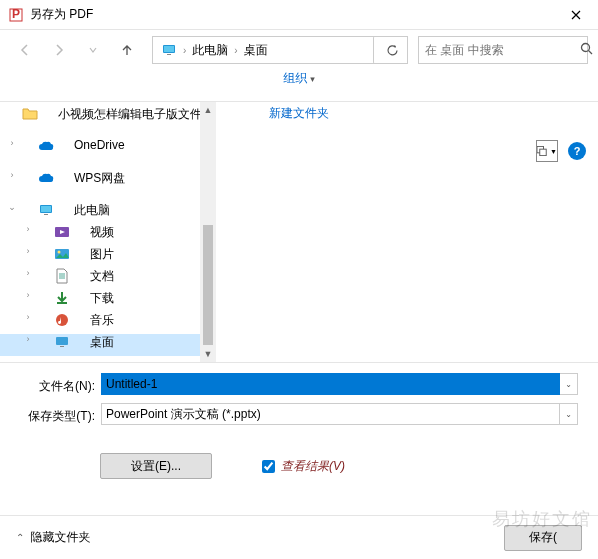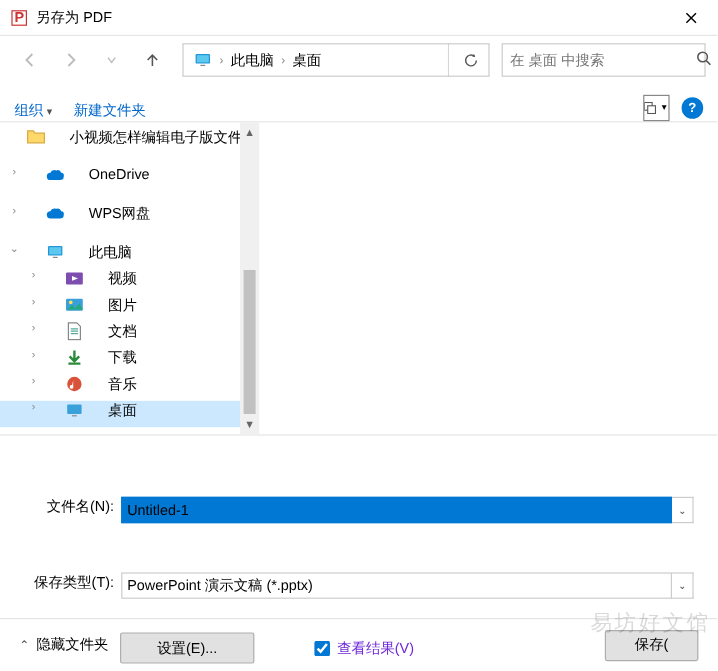--- a/index.html
+++ b/index.html
@@ -17,21 +17,21 @@
 .addrbar { flex: 1; height: 28px; border: 1px solid #ccc; display: flex; align-items: center; padding: 0 4px; margin: 0 6px; }
 .pc-icon { width: 16px; height: 16px; margin: 0 4px; }
 .crumb { padding: 0 4px; cursor: pointer; }
 .crumb-sep { color: #888; margin: 0 2px; font-size: 10px; }
 .refresh-area { border-left: 1px solid #ccc; padding-left: 8px; margin-left: auto; }
 
 .searchbar { width: 170px; height: 28px; border: 1px solid #ccc; display: flex; align-items: center; padding: 0 6px; }
 .searchbar input { border: none; outline: none; flex: 1; color: #7f1d1d; font-size: 12px; background: transparent; }
 .search-icon { color: #555; }
 
-.toolbar { height: 32px; border-bottom: 1px solid #e5e5e5; display: flex; align-items: flex-end; padding: 0 12px; gap: 18px; }
+.toolbar { height: 32px; border-bottom: 1px solid #e5e5e5; display: flex; align-items: center; padding: 0 12px; gap: 18px; flex-direction: column; }
 .tool-link { color: #0066cc; cursor: pointer; }
 .tool-link.dd::after { content: "▾"; font-size: 9px; margin-left: 3px; color: #555; }
 .tool-right { margin-left: auto; display: flex; align-items: center; gap: 10px; }
 .view-btn { width: 22px; height: 22px; border: 1px solid #888; display: flex; align-items: center; justify-content: center; font-size: 10px; }
 .help-btn { width: 18px; height: 18px; border-radius: 50%; background: #0078d4; color: #fff; display: flex; align-items: center; justify-content: center; font-size: 11px; font-weight: bold; }
 
 .main { display: flex; height: 260px; }
 .tree { width: 200px; overflow-y: auto; overflow-x: hidden; padding-top: 4px; }
 .tree-item { display: flex; align-items: flex-start; height: 22px; padding-left: 6px; cursor: pointer; gap: 20px; }
 .tree-item.selected { background: #cce8ff; }
@@ -43,32 +43,32 @@
 .spacer { height: 10px; }
 
 .scrollbar-v { width: 16px; background: #f0f0f0; display: flex; flex-direction: column; }
 .sb-arrow { height: 16px; display: flex; align-items: center; justify-content: center; color: #666; font-size: 9px; cursor: pointer; }
 .sb-thumb { flex: 0 0 120px; background: #c1c1c1; margin: 1px 3px; }
 .sb-track { flex: 1; }
 
 .content { flex: 1; border-left: 1px solid #e5e5e5; padding: 20px; color: #555; text-align: center; }
 
 .form-area { padding: 10px 20px 0 20px; border-top: 1px solid #e5e5e5; }
-.form-row { display: flex; align-items: flex-start; margin-bottom: 8px; margin-top: 41px; }
+.form-row { display: flex; align-items: flex-end; margin-bottom: 8px; }
 .form-label { width: 75px; text-align: right; margin-right: 6px; }
 .form-input { flex: 1; height: 22px; border: 1px solid #7a9fd4; padding: 0 4px; outline: none; }
 .form-input.sel { background: #0078d4; color: #000000; border: 1px solid #0078d4; }
 .form-dd { width: 18px; height: 22px; border: 1px solid #ccc; border-left: none; display: flex; align-items: center; justify-content: center; font-size: 8px; color: #555; cursor: pointer; }
 .type-select { flex: 1; height: 22px; border: 1px solid #ccc; padding: 0 4px; display: flex; align-items: center; }
 
 .options-row { display: flex; align-items: center; padding: 20px 20px 10px 100px; gap: 50px; }
 .settings-btn { height: 26px; padding: 0 30px; border: 1px solid #adadad; background: #e1e1e1; cursor: pointer; border-radius: 2px; }
 .checkbox-wrap { display: flex; align-items: center; gap: 6px; }
 .checkbox-wrap input { accent-color: #0078d4; }
-.checkbox-wrap label { color: #6d28d9; cursor: pointer; }
+.checkbox-wrap label { color: #7f1d1d; cursor: pointer; font-style: italic; }
 
 .footer { position: absolute; bottom: 0; left: 0; right: 0; height: 44px; border-top: 1px solid #e5e5e5; display: flex; align-items: center; padding: 0 16px; }
 .hide-folders { display: flex; align-items: center; gap: 6px; cursor: pointer; }
 .hide-folders .chev2 { font-size: 10px; color: #555; }
 .footer-btns { margin-left: auto; display: flex; gap: 8px; }
 .footer-btn { height: 26px; padding: 0 24px; border: 1px solid #adadad; background: #e1e1e1; cursor: pointer; border-radius: 2px; }
 
 .watermark { position: absolute; right: 6px; bottom: 28px; font-size: 18px; color: rgba(0,0,0,0.15); font-weight: 400; pointer-events: none; letter-spacing: 2px; }
 
 

